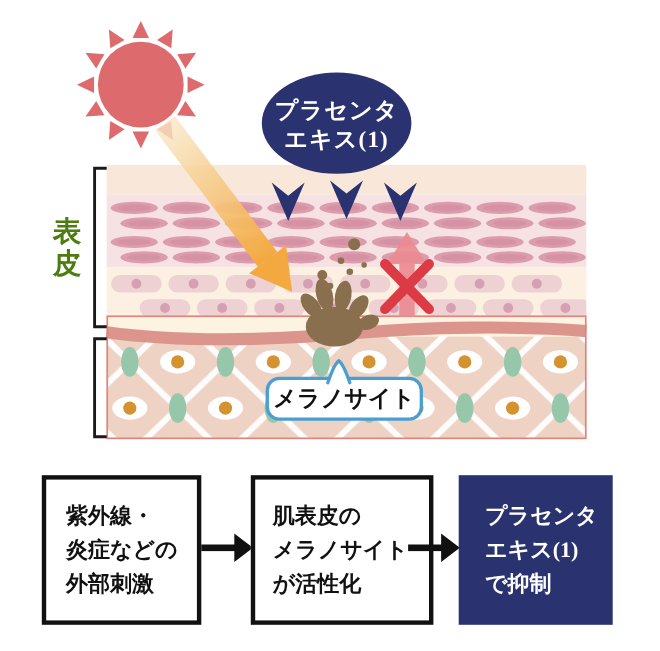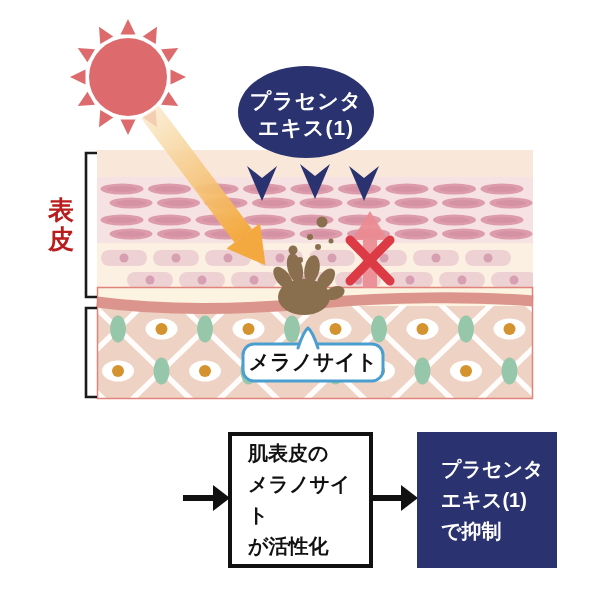--- a/index.html
+++ b/index.html
@@ -1,45 +1,45 @@
 <!DOCTYPE html>
 <html><head>
 <meta charset="utf-8">
 <style>
   html,body{margin:0;padding:0;background:#fff;}
   .screen{
     position:relative;width:600px;height:592px;background:#ffffff;
-    overflow:hidden;font-family:Liberation Sans, sans-serif;
+    overflow:hidden;font-family:Liberation Serif, serif;
   }
   .illu{position:absolute;left:0;top:0;}
   
   .bubble-text{
     position:absolute;left:236px;top:87px;width:140px;text-align:center;
     color:#fff;font-weight:bold;font-size:21px;line-height:27px;
     white-space:pre-line;letter-spacing:1px;
   }
   .vlab{
-    position:absolute;width:32px;text-align:center;color:#b91c1c;
+    position:absolute;width:32px;text-align:center;color:#4d7c0f;
     font-size:26px;font-weight:600;line-height:29px;word-break:break-all;
   }
   .vlab-epi{left:45px;top:196px;}
   .vlab-derm{left:45px;top:323px;}
   .melanocyte-text{
     position:absolute;left:243px;top:348px;width:140px;text-align:center;
     color:#111;font-size:21px;font-weight:600;line-height:28px;
   }
   
   .fbox{
     position:absolute;box-sizing:border-box;top:432px;height:136px;
     border:4px solid #111;background:#fff;color:#111;
     display:flex;align-items:center;
     font-size:20px;font-weight:600;line-height:31px;white-space:pre-line;
   }
   .fb1{left:38px;width:145px;padding-left:18px;}
-  .fb2{left:228px;width:145px;padding-left:16px;}
+  .fb2{left:228px;width:166px;padding-left:16px;}
   .fb3{left:417px;width:140px;border:none;background:#2a336f;color:#fff;
        font-weight:bold;padding-left:24px;}
   .farrow{position:absolute;top:485px;width:47px;height:26px;}
   .fa1{left:183px;} .fa2{left:371px;}
   .farrow .shaft{position:absolute;left:0;top:10px;width:32px;height:6px;background:#111;}
   .farrow .head{
     position:absolute;left:30px;top:0;width:0;height:0;
     border-left:17px solid #111;border-top:13px solid transparent;
     border-bottom:13px solid transparent;
   }
@@ -291,20 +291,23 @@
       <rect x="243" y="344" width="140" height="37" rx="11" fill="#ffffff" stroke-width="3" stroke="#4a9fd0"></rect>
       <path d="M298,348 C302,336 305,330 308,328 C311,330 314,336 318,348" fill="#ffffff" stroke-width="3" stroke-linecap="round" stroke="#4a9fd0"></path>
     </g>
   </svg>
 
   <div class="bubble-text">プラセンタ
 エキス(1)</div>
   <div class="vlab vlab-epi">表皮</div>
   <div class="melanocyte-text">メラノサイト</div>
 
+  <div class="fbox fb1">紫外線・
+炎症などの
+外部刺激</div>
   <div class="farrow fa1">
     <div class="shaft"></div>
     <div class="head"></div>
   </div>
   <div class="fbox fb2">肌表皮の
 メラノサイト
 が活性化</div>
   <div class="farrow fa2">
     <div class="shaft"></div>
     <div class="head"></div>

